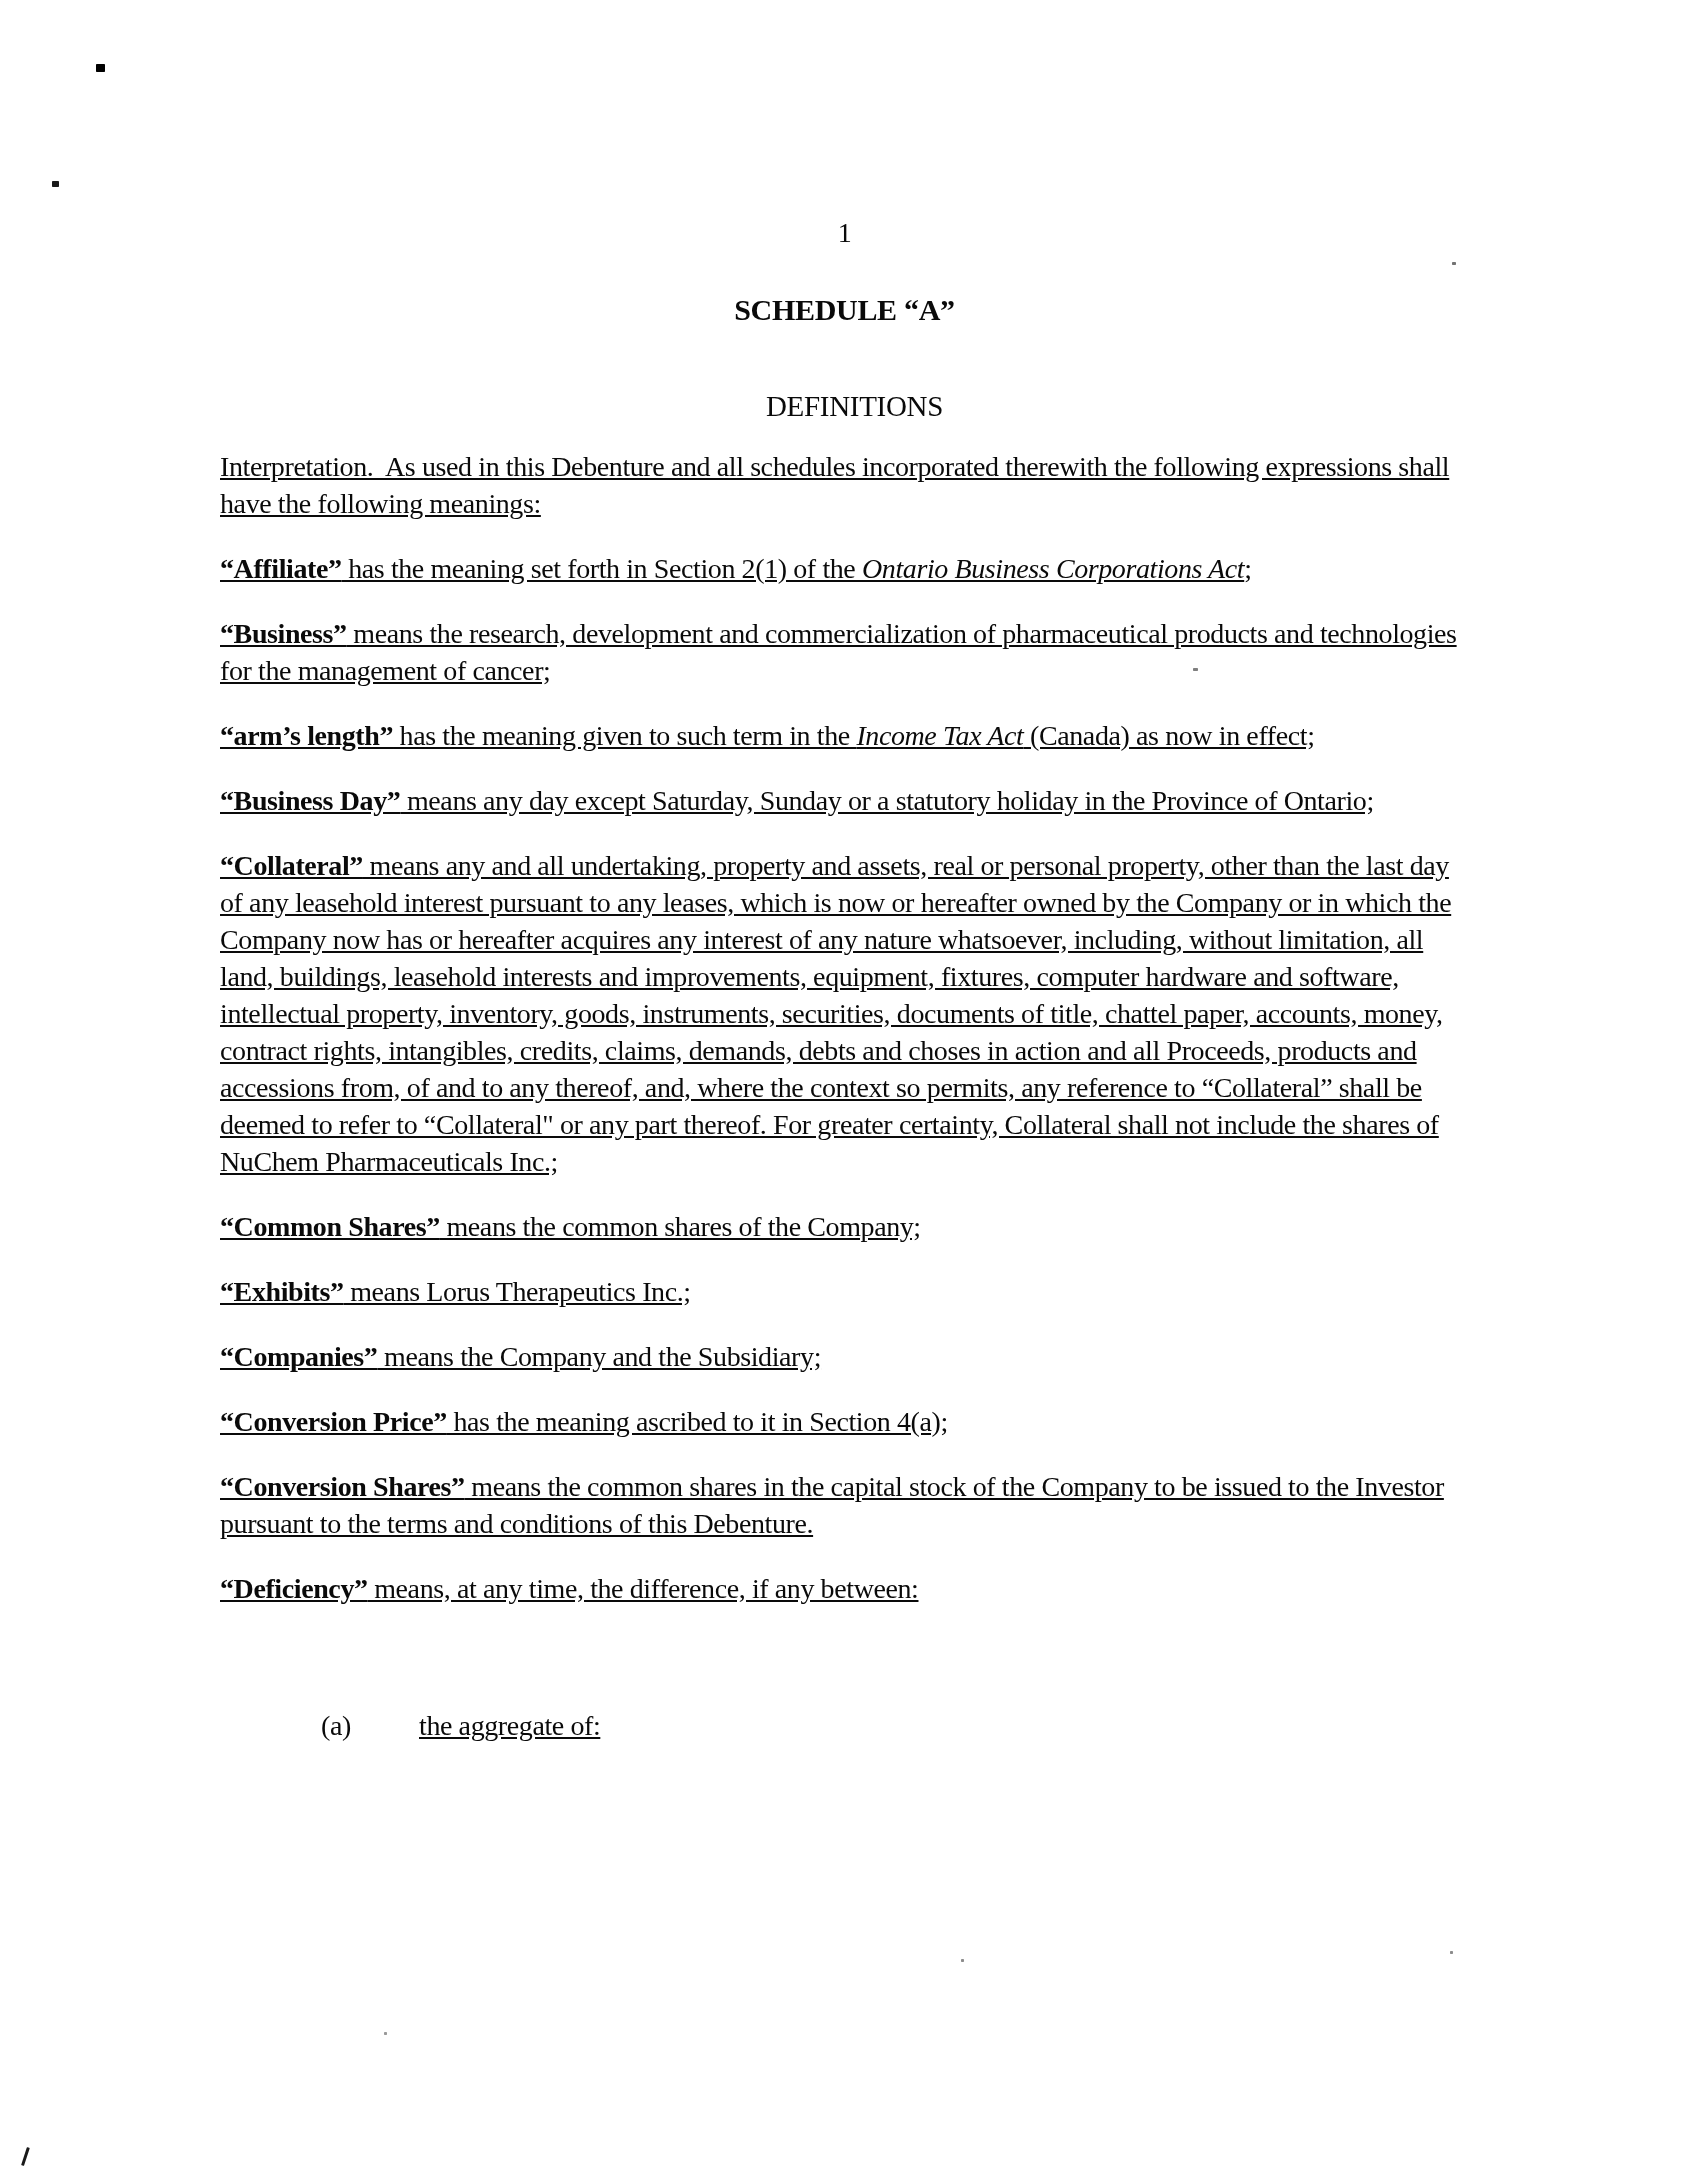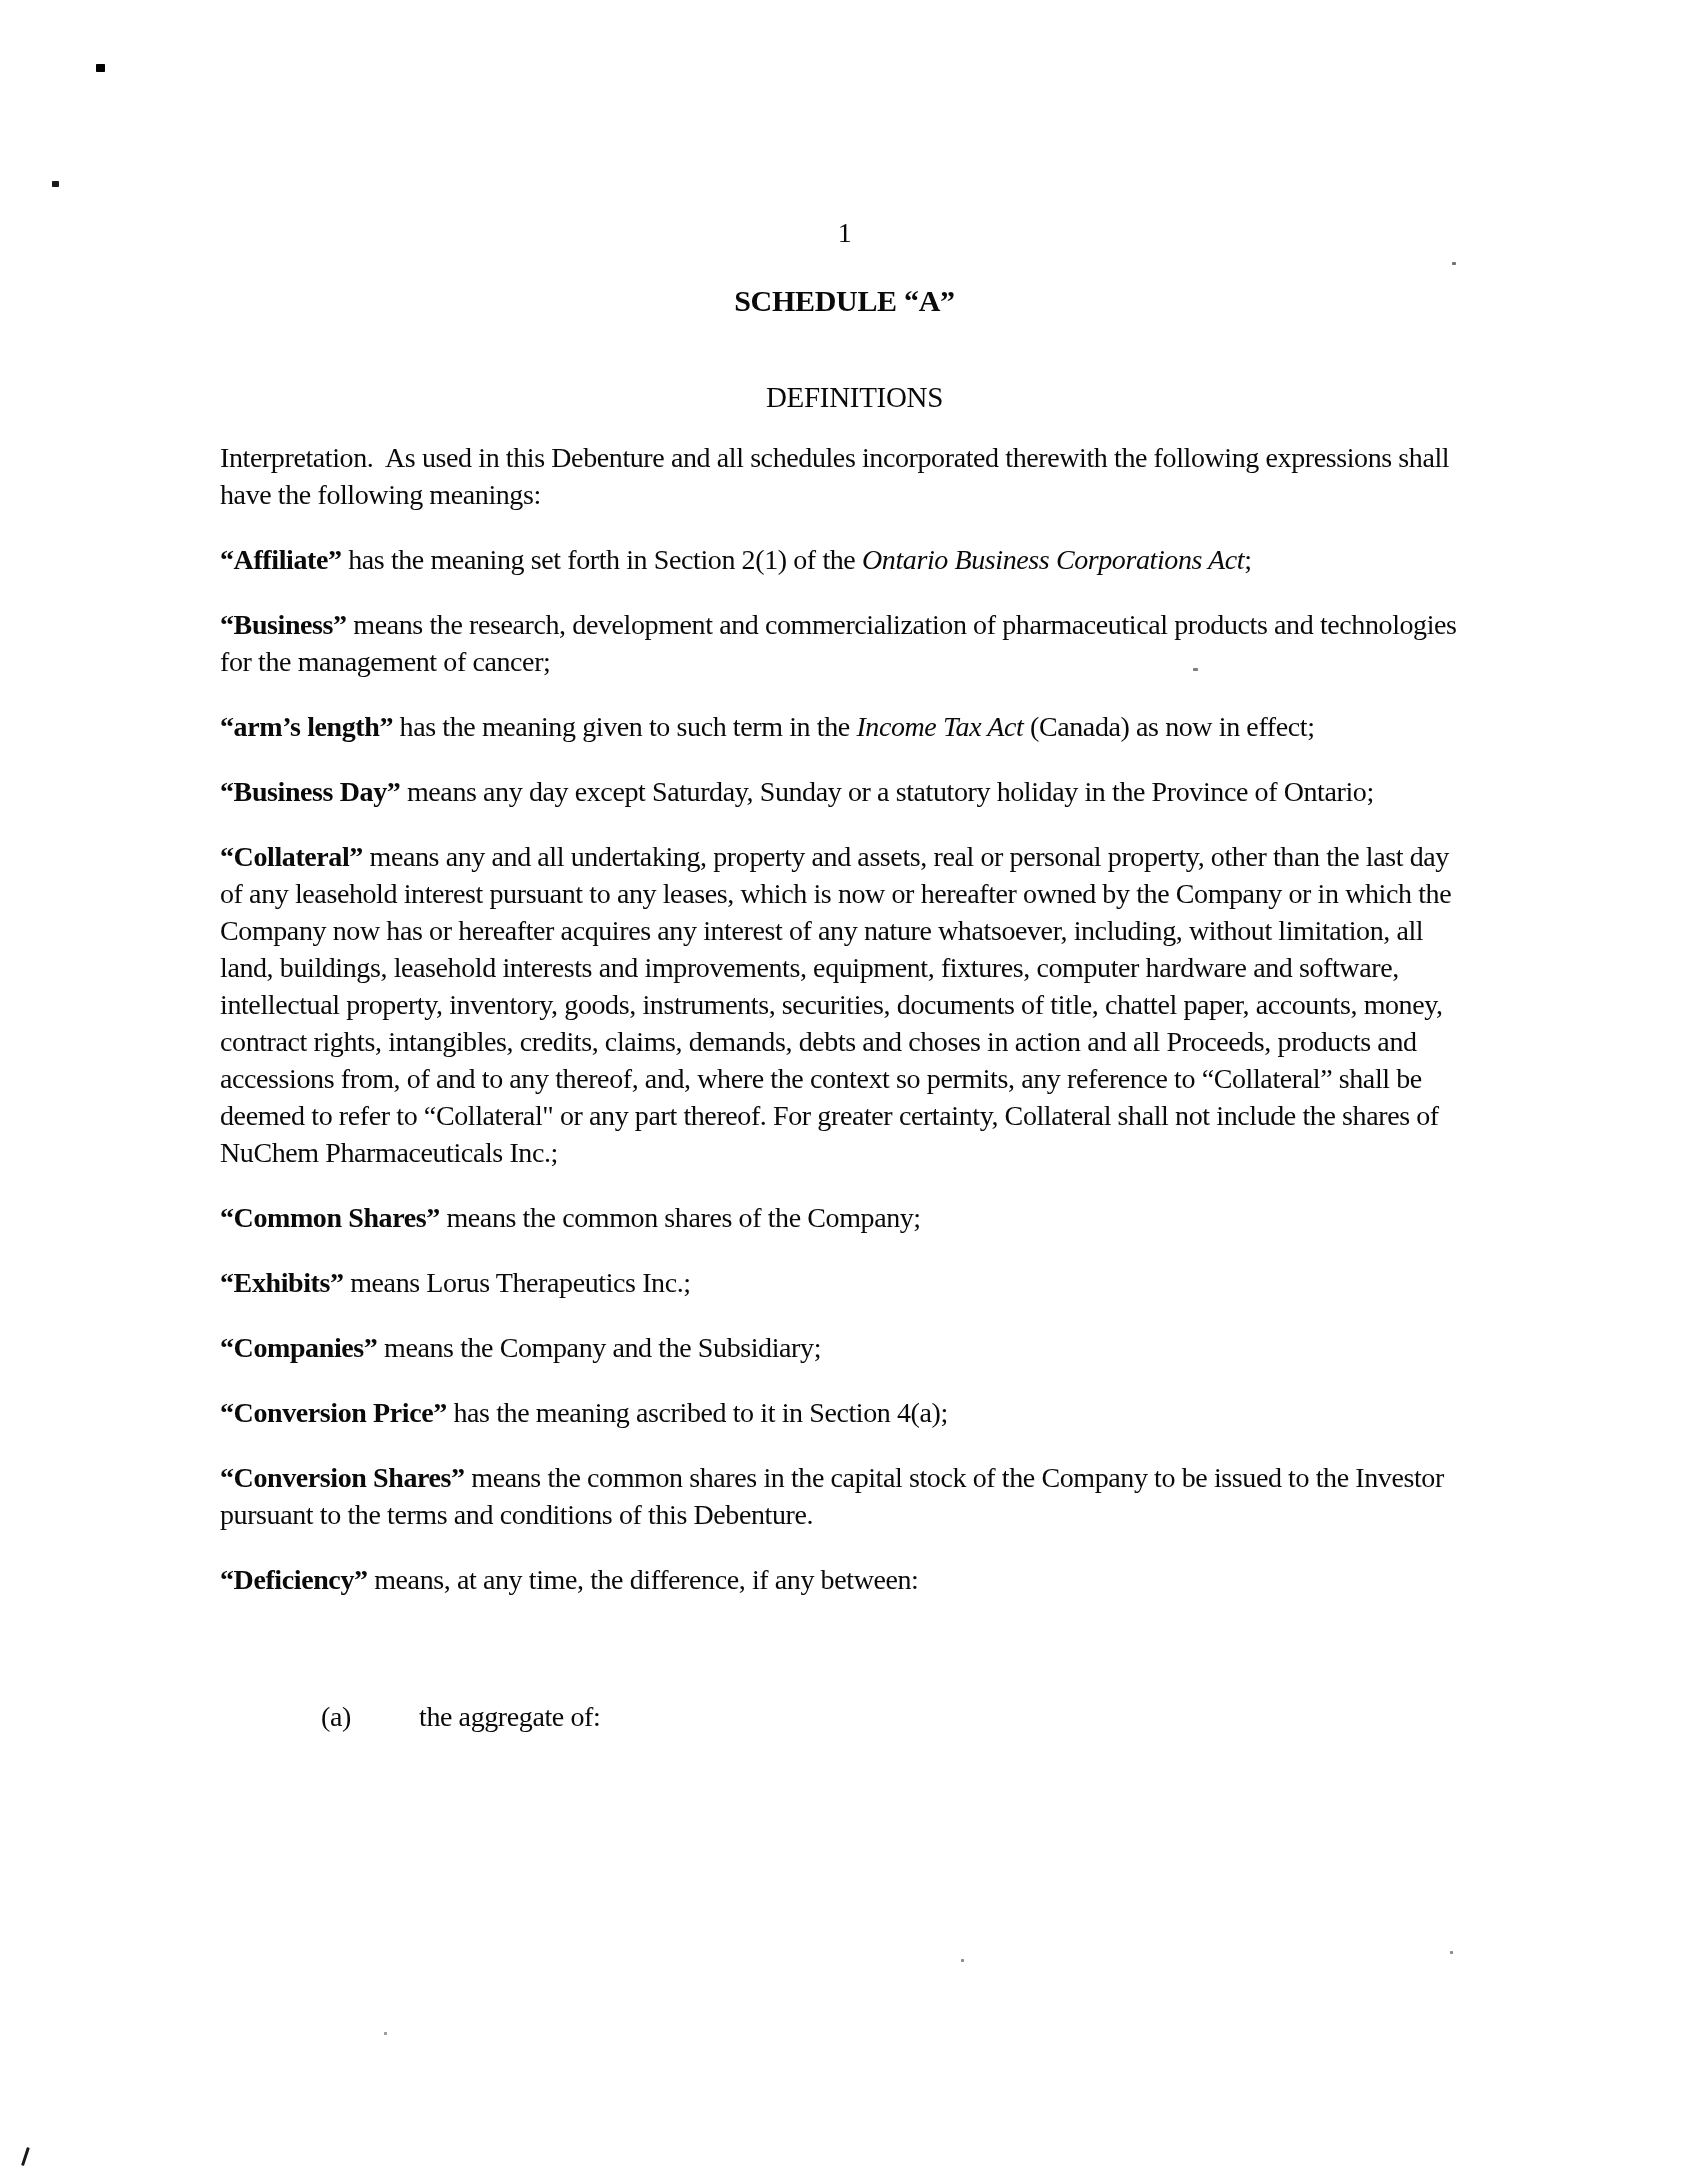--- a/index.html
+++ b/index.html
@@ -18,21 +18,21 @@
     -webkit-font-smoothing: antialiased;
   }
   .pageno {
     padding-top: 214px;
     text-align: center;
     font-size: 28px;
     line-height: 37px;
     letter-spacing: -0.3px;
   }
   .title {
-    margin-top: 31px;
+    margin-top: 40px;
     text-align: center;
     font-weight: bold;
     font-size: 30px;
     line-height: 37px;
     letter-spacing: -0.3px;
   }
   .subtitle {
     margin-top: 60px;
     text-align: center;
     font-size: 29px;
@@ -42,20 +42,21 @@
   }
   .body {
     margin: 22.6px 212px 0 220px;
     font-size: 28px;
     line-height: 37px;
     letter-spacing: -0.4px;
     text-align: left;
   }
   p.para {
     margin: 0 0 28px 0;
+    text-decoration: underline;
   }
   p.item {
     margin-top: 100px;
   }
   .item-label {
     display: inline-block;
     margin-left: 101px;
     width: 98px;
   }
   .b { font-weight: bold; }

